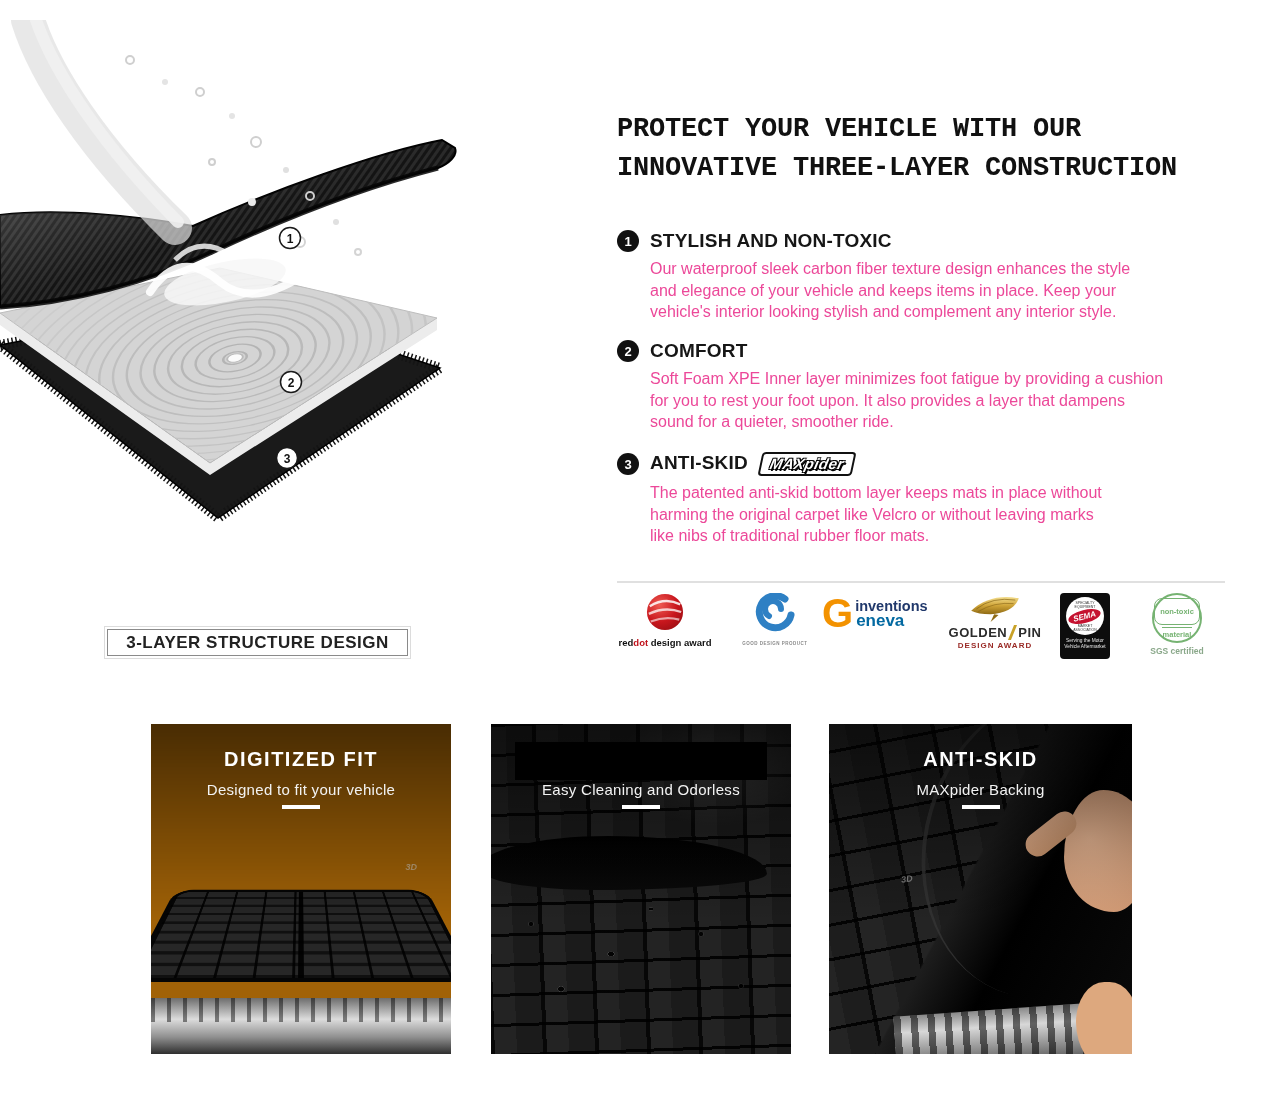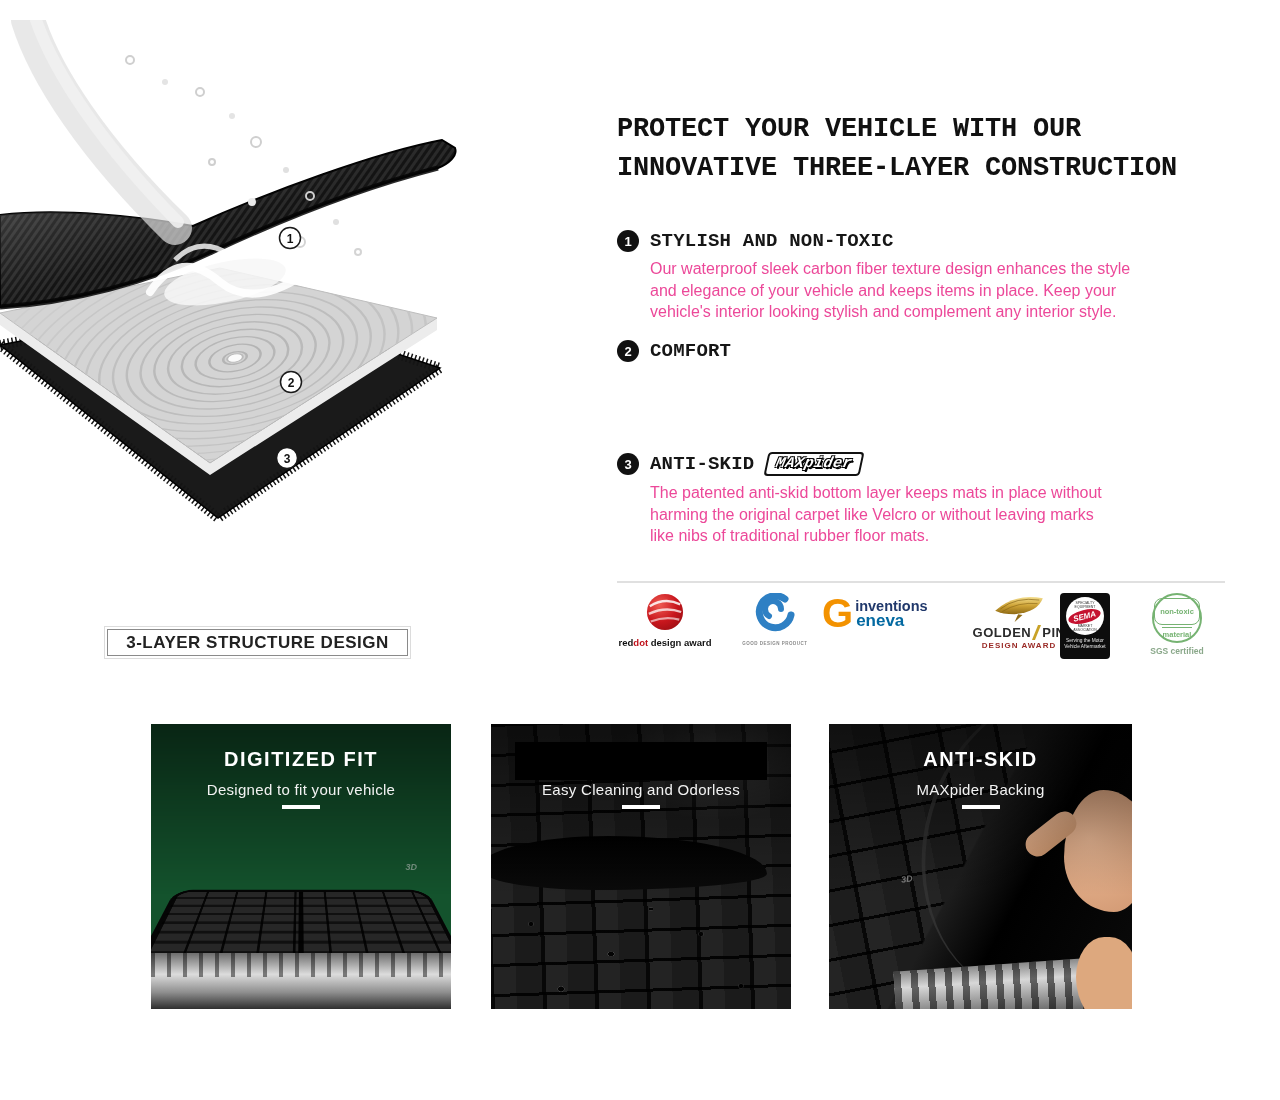--- a/index.html
+++ b/index.html
@@ -12,21 +12,21 @@
   
   .headline{position:absolute;left:617px;top:110px;width:615px;
             font-size:27px;font-weight:800;line-height:39px;letter-spacing:-0.2px;color:#111;font-family:Liberation Mono, monospace;}
 
   
   .feature{position:absolute;left:617px;width:608px;}
   .f1{top:230px;} .f2{top:340px;} .f3{top:452px;}
   .feature-head{display:flex;align-items:center;gap:11px;}
   .num-badge{width:22px;height:22px;border-radius:50%;background:#111;color:#fff;
              font-size:13px;font-weight:700;display:flex;align-items:center;justify-content:center;flex:0 0 22px;}
-  .feature-title{font-size:19px;font-weight:700;color:#161616;letter-spacing:0.2px;font-family:Liberation Mono, monospace;}
+  .feature-title{font-size:19px;font-weight:700;color:#161616;letter-spacing:0.2px;}
   .feature-body{margin:6px 0 0 33px;font-size:16px;line-height:21.5px;color:#ec4899;white-space:pre-line;}
   .brand-logo{display:inline-block;margin-left:12px;padding:1px 8px 2px;border:2px solid #111;border-radius:4px;
               transform:skewX(-12deg);font-weight:900;font-style:italic;font-size:15px;letter-spacing:.5px;
               color:#fff;background:#fff;vertical-align:middle;
               text-shadow:-1px -1px 0 #000,1px -1px 0 #000,-1px 1px 0 #000,1px 1px 0 #000,2px 2px 0 #000;}
 
   
   .divider{position:absolute;left:617px;top:581px;width:608px;height:0;border-top:2px solid #e0e0e0;}
   .awards{position:absolute;left:617px;top:593px;width:612px;height:74px;}
   .award{position:absolute;text-align:center;}
@@ -34,21 +34,21 @@
   .aw-reddot .cap{margin-top:2px;font-size:9.5px;font-weight:700;color:#111;}
   .aw-reddot .cap .red{color:#c0131c;}
   .aw-gd{left:118px;width:80px;}
   .aw-gd .cap{margin-top:4px;font-size:4.5px;letter-spacing:.5px;color:#8a8a8a;font-weight:700;}
   .aw-geneva{left:205px;width:112px;text-align:left;}
   .aw-geneva .row{display:flex;align-items:flex-start;}
   .aw-geneva .g{font-size:40px;line-height:40px;font-weight:800;color:#f39200;}
   .aw-geneva .col{margin-left:2px;margin-top:6px;}
   .aw-geneva .w1{font-size:14.5px;font-weight:800;color:#20386b;line-height:14px;}
   .aw-geneva .w2{font-size:17px;font-weight:800;color:#0369a1;line-height:15px;margin-left:1px;}
-  .aw-golden{left:330px;width:96px;margin-left:24px;}
+  .aw-golden{left:330px;width:96px;}
   .aw-golden .row{display:flex;align-items:center;justify-content:center;gap:4px;margin-top:-2px;}
   .aw-golden .wd{font-size:13px;font-weight:700;color:#2b2b2b;letter-spacing:.5px;}
   .aw-golden .slash{display:inline-block;width:3px;height:15px;background:#c9a227;transform:skewX(-22deg);}
   .aw-golden .cap{font-size:8px;font-weight:700;letter-spacing:1px;color:#9a2a26;margin-top:1px;}
   .aw-sema{left:443px;width:50px;height:66px;background:#0d0d0d;border-radius:4px;padding-top:3px;box-sizing:border-box;}
   .aw-sema .disc{width:38px;height:38px;margin:1px auto 0;background:#fff;border-radius:50%;
                  display:flex;flex-direction:column;align-items:center;justify-content:center;overflow:hidden;}
   .aw-sema .tiny{font-size:3.5px;color:#333;line-height:4px;}
   .aw-sema .oval{background:#c51230;color:#fff;font-style:italic;font-weight:800;font-size:8px;
                  padding:2px 5px;border-radius:50%;transform:rotate(-14deg);margin:1px 0;}
@@ -60,21 +60,21 @@
   .aw-sgs .ln{width:30px;border-top:1px solid #76b372;margin:2px 0;}
   .aw-sgs .mat{font-size:7.5px;color:#76b372;font-weight:700;}
   .aw-sgs .cap{margin-top:3px;font-size:8.5px;color:#8aa88a;font-weight:700;}
 
   
   .layer-caption{position:absolute;left:107px;top:629px;width:301px;height:27px;border:1px solid #8a8a8a;
                  outline:1px solid #dcdcdc;outline-offset:2px;display:flex;align-items:center;justify-content:center;
                  font-size:17px;font-weight:700;letter-spacing:.5px;color:#222;box-sizing:border-box;background:#fff;}
 
   
-  .tile{position:absolute;top:724px;width:300px;height:285px;background:#14532d;overflow:hidden;}
+  .tile{position:absolute;top:724px;width:300px;height:330px;background:#a16207;overflow:hidden;}
   .tile1{left:151px;} .tile2{left:491px;} .tile3{left:829px;width:303px;}
   .tile-shade{position:absolute;inset:0;z-index:4;
               background:linear-gradient(180deg,rgba(0,0,0,.55),rgba(0,0,0,.2) 38%,rgba(0,0,0,0) 60%);}
   .tile-title{position:absolute;top:24px;left:0;width:100%;text-align:center;z-index:5;
               font-size:20px;font-weight:800;letter-spacing:1.5px;color:#fff;}
   .tile-sub{position:absolute;top:57px;left:0;width:100%;text-align:center;z-index:5;
             font-size:15px;color:#f2f2f2;letter-spacing:.3px;}
   .tile-bar{position:absolute;top:81px;left:50%;margin-left:-19px;width:38px;height:4px;background:#fff;z-index:5;}
   .title-blackbar{position:absolute;top:18px;left:24px;right:24px;height:38px;background:#000;z-index:4;}
 
@@ -243,20 +243,23 @@
     <div class="feature-body">Our waterproof sleek carbon fiber texture design enhances the style
 and elegance of your vehicle and keeps items in place. Keep your
 vehicle's interior looking stylish and complement any interior style.</div>
   </div>
 
   <div class="feature f2">
     <div class="feature-head">
       <div class="num-badge">2</div>
       <div class="feature-title">COMFORT</div>
     </div>
+    <div class="feature-body">Soft Foam XPE Inner layer minimizes foot fatigue by providing a cushion
+for you to rest your foot upon. It also provides a layer that dampens
+sound for a quieter, smoother ride.</div>
   </div>
 
   <div class="feature f3">
     <div class="feature-head">
       <div class="num-badge">3</div>
       <div class="feature-title">
         <span>ANTI-SKID</span><span class="brand-logo">MAXpider</span>
       </div>
     </div>
     <div class="feature-body">The patented anti-skid bottom layer keeps mats in place without

